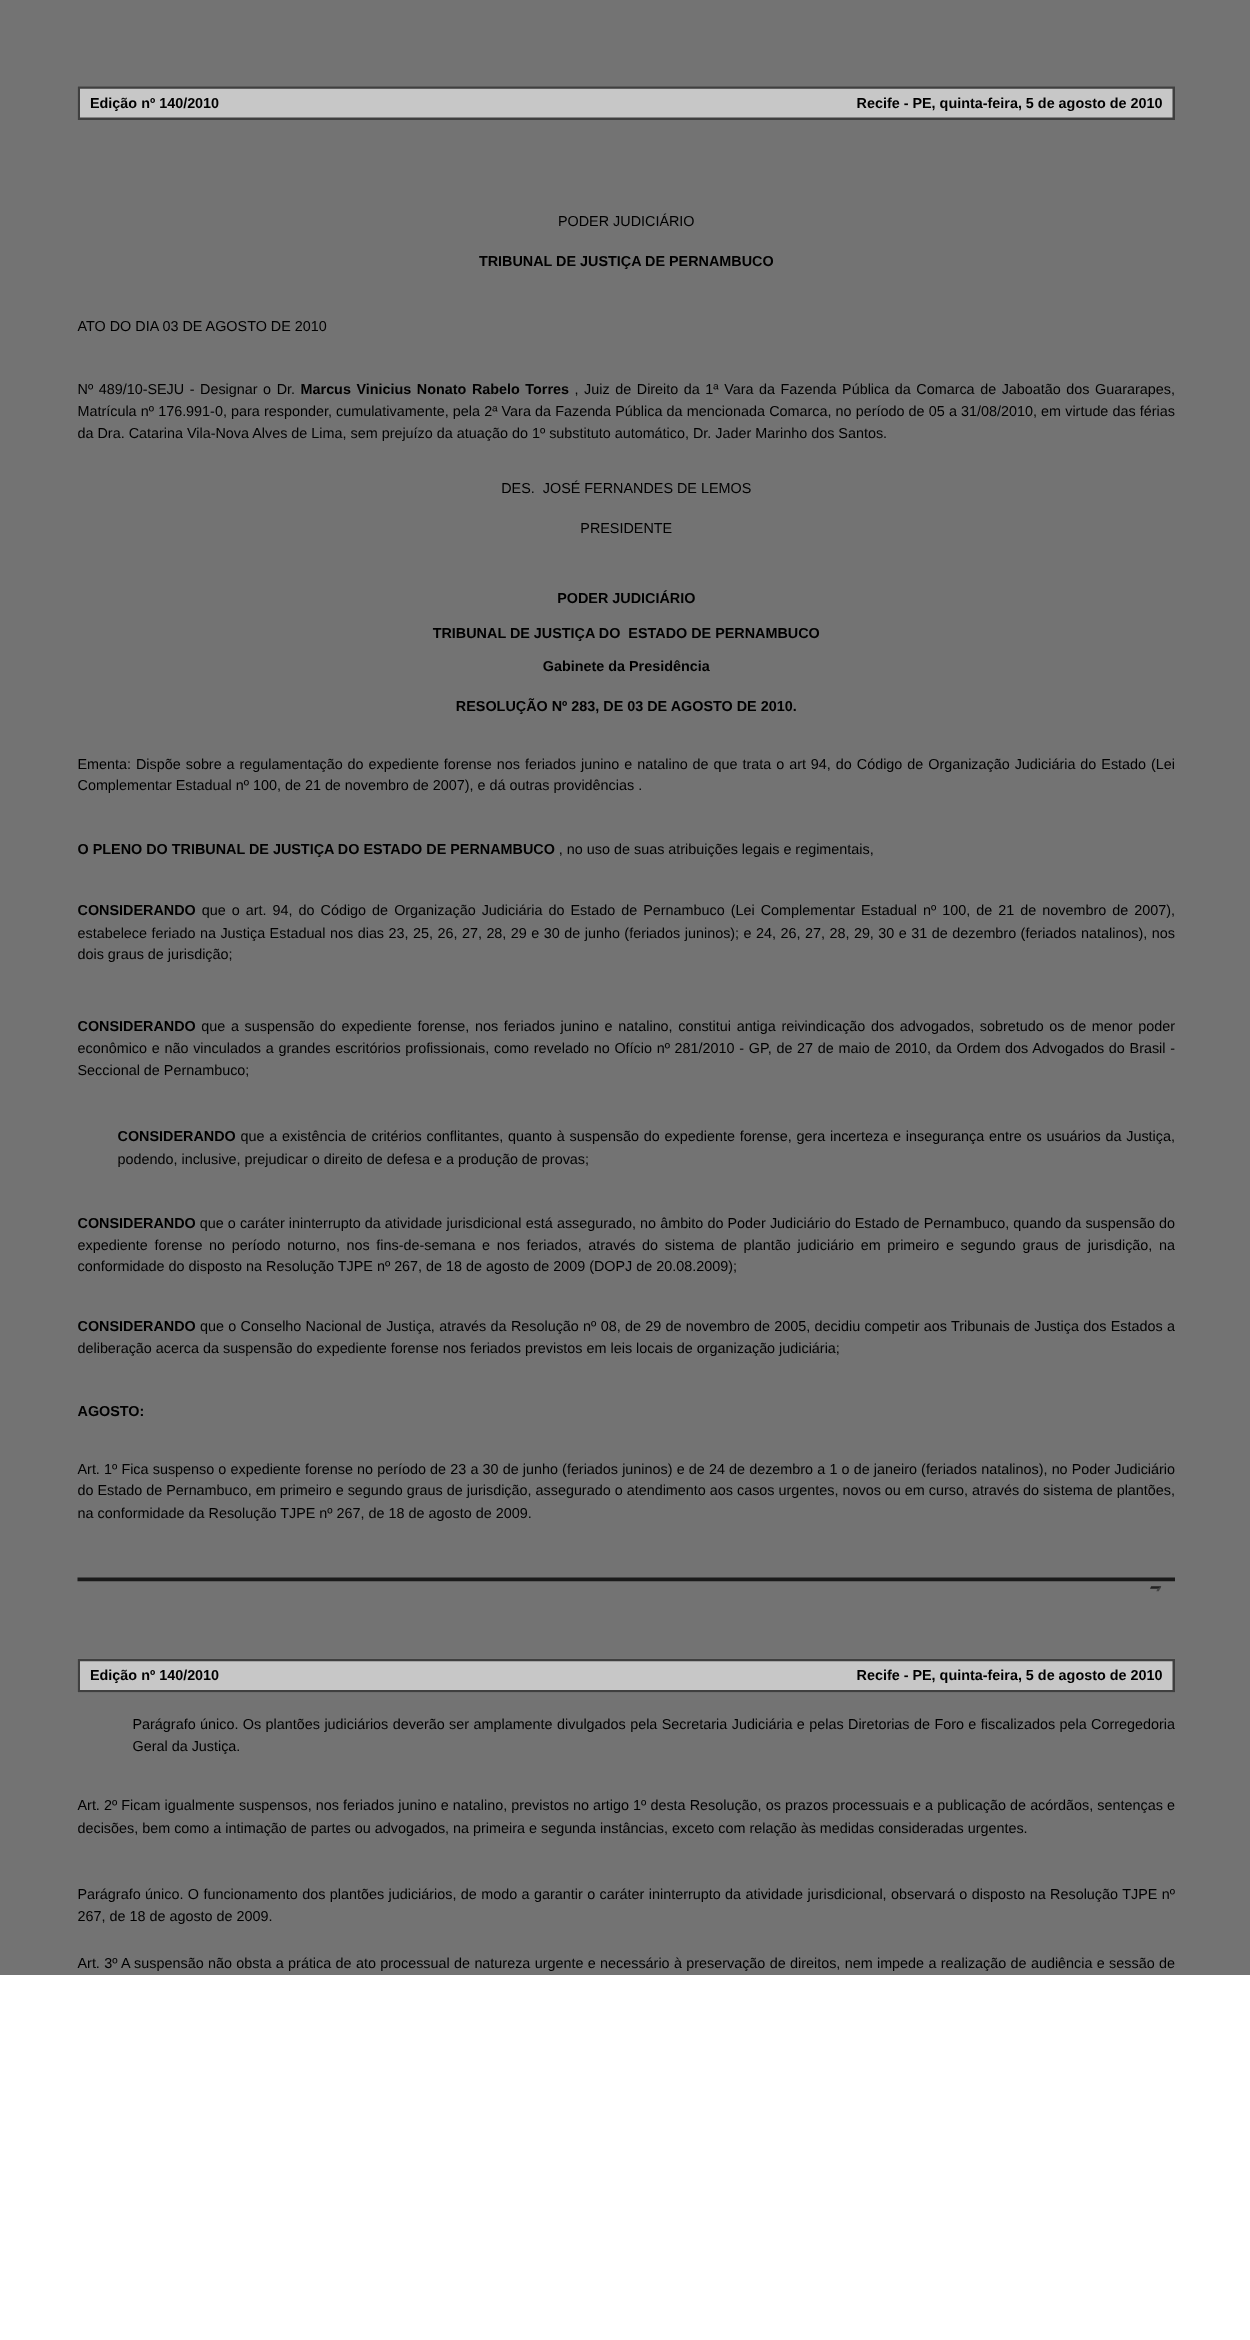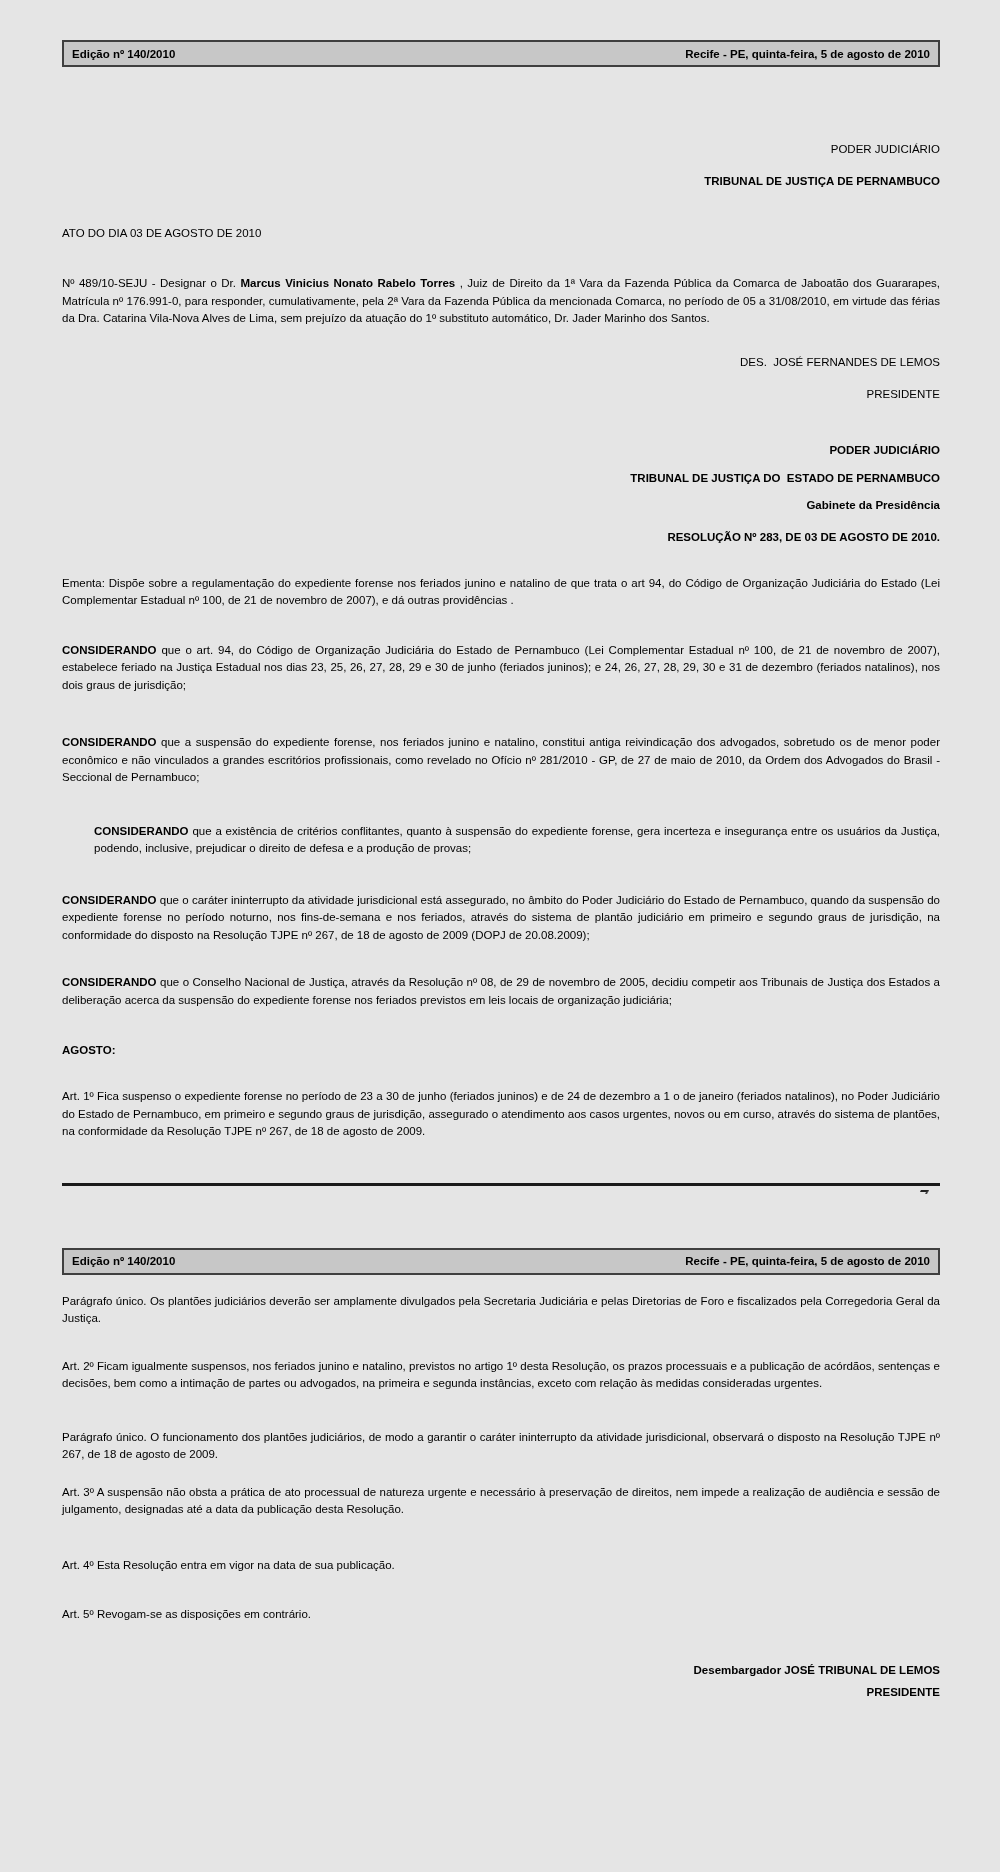--- a/index.html
+++ b/index.html
@@ -4,39 +4,39 @@
 <style>
   * { margin: 0; padding: 0; box-sizing: border-box; }
   html, body { background: #ffffff; }
   body {
     font-family: "Liberation Sans", "DejaVu Sans", sans-serif;
     color: #000000;
   }
   .page {
     position: relative;
     width: 1000px;
-    height: 1872px;
+    height: 1580px;
     margin: 0 auto;
-    background: #e5e5e5;
+    background: #737373;
     overflow: hidden;
-    padding: 40px 60px 0 62px;
+    padding: 69px 60px 0 62px;
   }
   .edition-bar {
     display: flex;
     justify-content: space-between;
     align-items: center;
     width: 100%;
     height: 27px;
     background: #c7c7c7;
     border: 2px solid #3f3f3f;
     padding: 0 8px;
     font-size: 11.5px;
     font-weight: 700;
   }
-  .center { text-align: right; }
+  .center { text-align: center; }
   .caps-line { font-size: 11.5px; }
   .bold { font-weight: 700; }
   .pre { white-space: pre-wrap; }
   .para {
     font-size: 11.5px;
     line-height: 17.5px;
     text-align: justify;
   }
   .hr-sep {
     border: 0;
@@ -70,21 +70,21 @@
   .mt-pleno    { margin-top: 33px; }
   .mt-cons1    { margin-top: 32px; }
   .mt-cons2    { margin-top: 40px; }
   .mt-cons3    { margin-top: 36px; margin-left: 32px; }
   .mt-cons4    { margin-top: 34px; }
   .mt-cons5    { margin-top: 30px; }
   .mt-resolve  { margin-top: 35px; }
   .mt-art1     { margin-top: 32px; }
   .mt-hr       { margin-top: 42px; }
   .mt-bar2     { margin-top: 54px; }
-  .mt-p1       { margin-top: 18px; }
+  .mt-p1       { margin-top: 18px; margin-left: 44px; }
   .mt-p2       { margin-top: 30px; }
   .mt-p3       { margin-top: 36px; }
   .mt-p4       { margin-top: 20px; }
   .mt-p5       { margin-top: 38px; }
   .mt-p6       { margin-top: 32px; }
   .mt-sig2     { margin-top: 40px; }
   .mt-sig2role { margin-top: 10px; }
 </style>
 </head>
 <body>
@@ -110,20 +110,23 @@
   <div class="center caps-line mt-sigrole">PRESIDENTE</div>
 
   <div class="center caps-line bold mt-h2a">PODER JUDICIÁRIO</div>
   <div class="center caps-line bold pre mt-h2b">TRIBUNAL DE JUSTIÇA DO  ESTADO DE PERNAMBUCO</div>
   <div class="center caps-line bold mt-h2c">Gabinete da Presidência</div>
 
   <div class="center caps-line bold mt-restitle">RESOLUÇÃO Nº 283, DE 03 DE AGOSTO DE 2010.</div>
 
   <p class="para mt-ementa">Ementa: Dispõe sobre a regulamentação do expediente forense nos feriados junino e natalino de que trata o art 94, do Código de Organização Judiciária do Estado (Lei Complementar Estadual nº 100, de 21 de novembro de 2007), e dá outras providências .</p>
 
+  <p class="para mt-pleno">
+    <span class="bold">O PLENO DO TRIBUNAL DE JUSTIÇA DO ESTADO DE PERNAMBUCO</span><span> , no uso de suas atribuições legais e regimentais,</span>
+  </p>
 
   <p class="para mt-cons1">
     <span class="bold">CONSIDERANDO</span><span> que o art. 94, do Código de Organização Judiciária do Estado de Pernambuco (Lei Complementar Estadual nº 100, de 21 de novembro de 2007), estabelece feriado na Justiça Estadual nos dias 23, 25, 26, 27, 28, 29 e 30 de junho (feriados juninos); e 24, 26, 27, 28, 29, 30 e 31 de dezembro (feriados natalinos), nos dois graus de jurisdição;</span>
   </p>
 
   <p class="para mt-cons2">
     <span class="bold">CONSIDERANDO</span><span> que a suspensão do expediente forense, nos feriados junino e natalino, constitui antiga reivindicação dos advogados, sobretudo os de menor poder econômico e não vinculados a grandes escritórios profissionais, como revelado no Ofício nº 281/2010 - GP, de 27 de maio de 2010, da Ordem dos Advogados do Brasil - Seccional de Pernambuco;</span>
   </p>
 
   <p class="para mt-cons3">

